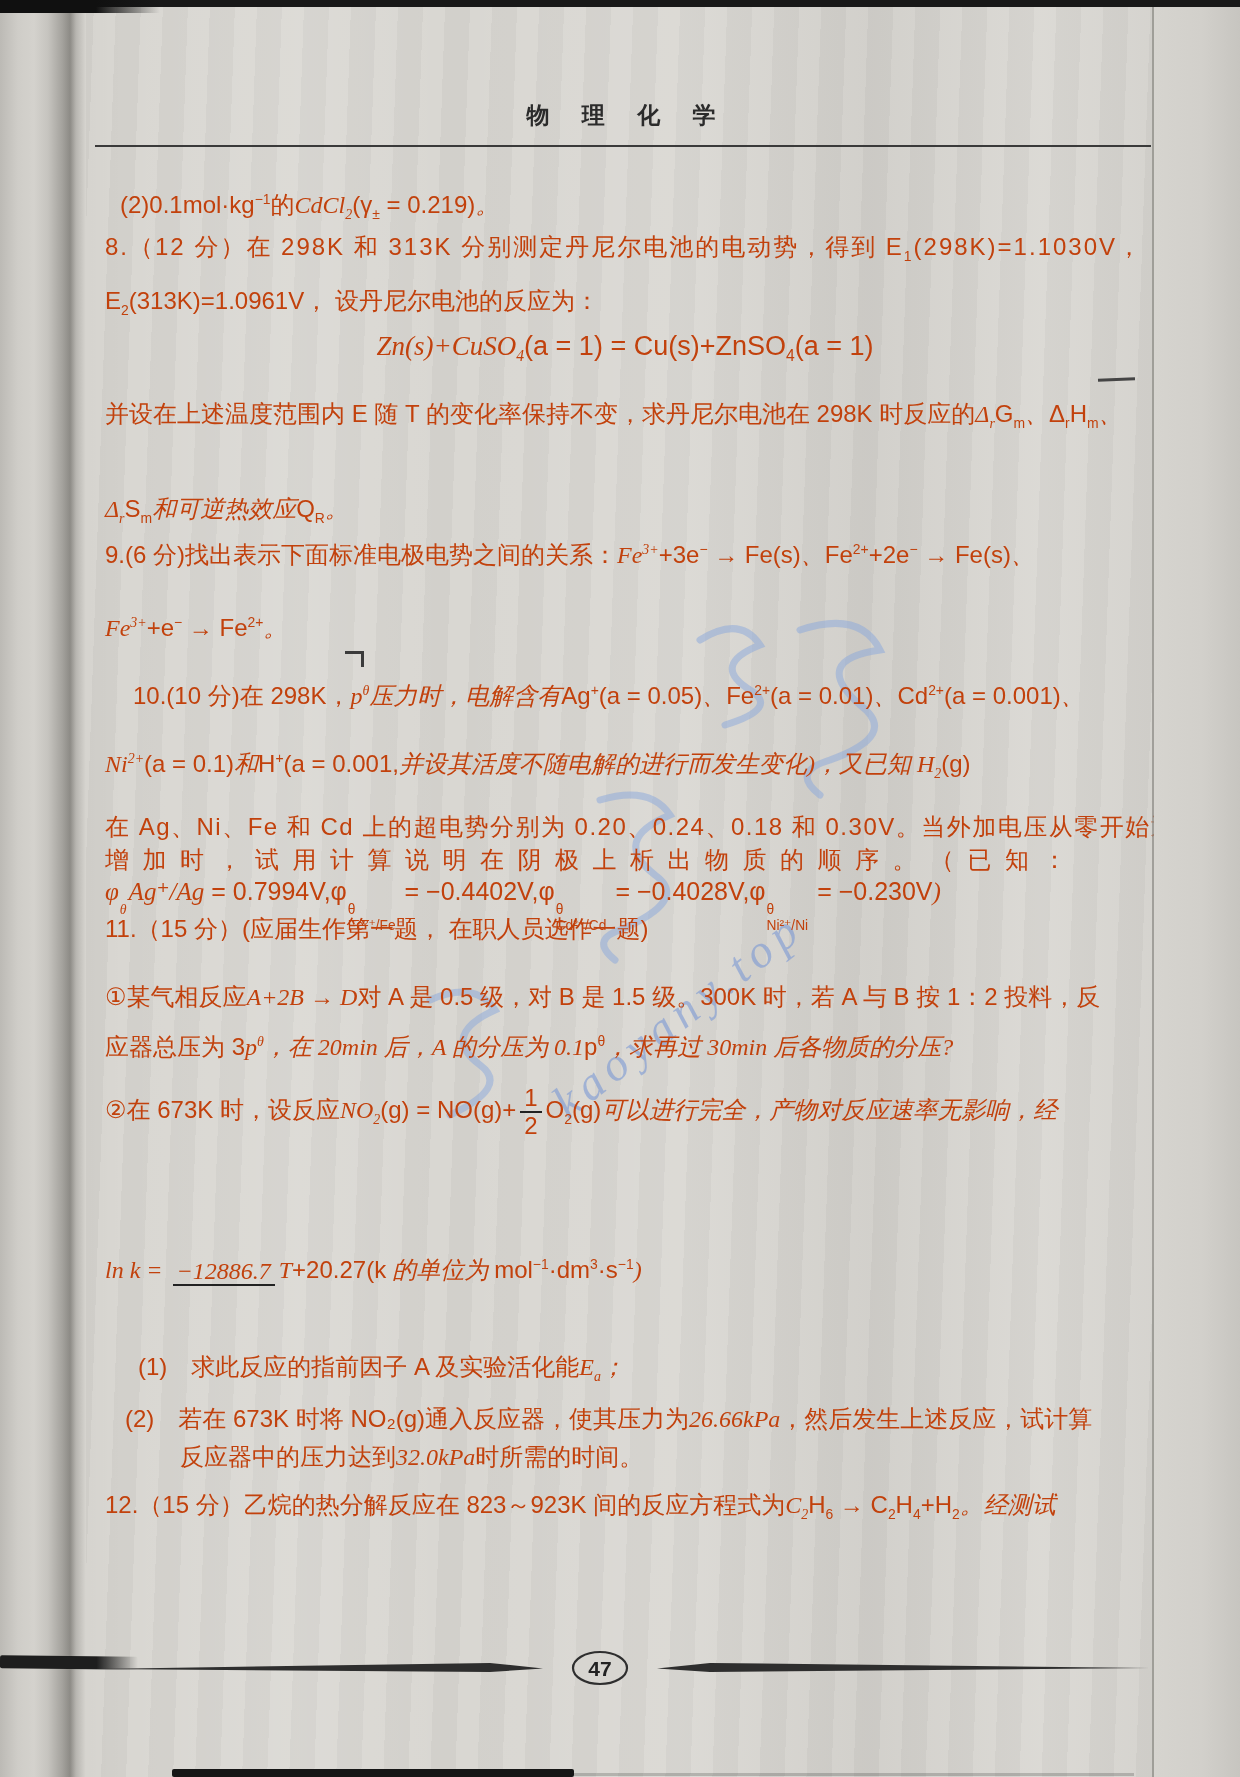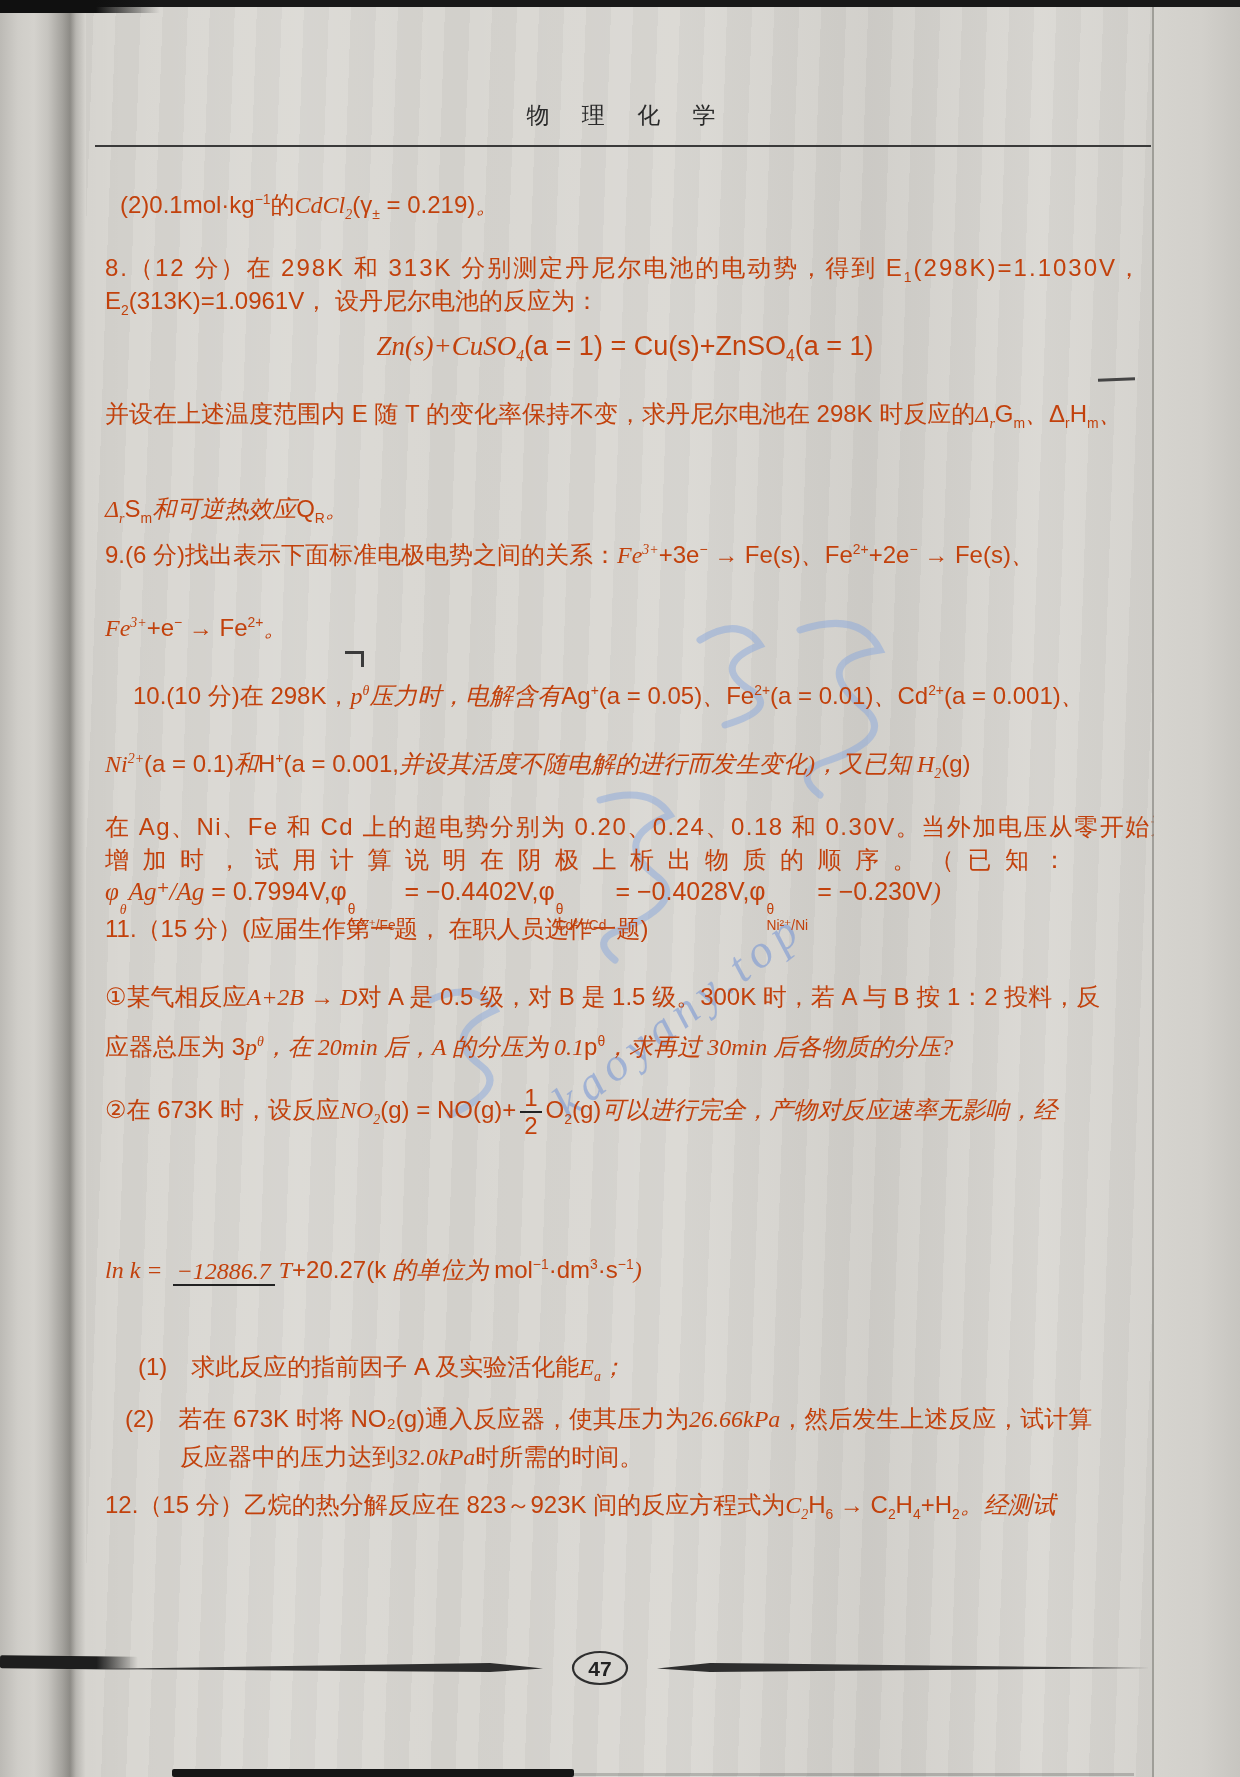--- a/index.html
+++ b/index.html
@@ -24,21 +24,21 @@
   }
   .right-page-line{position:absolute;top:7px;bottom:0;left:1152px;width:2px;background:#8f8d88;opacity:.75;}
   .right-margin-area{position:absolute;top:7px;bottom:0;left:1154px;right:0;background:linear-gradient(90deg,#d6d4cf 0,#d2d0cb 55%,#c7c5c0 100%);}
   .bottom-strip{position:absolute;top:1769px;left:172px;width:402px;height:8px;background:#161616;border-radius:2px;}
   .bottom-faint{position:absolute;top:1773px;left:574px;width:560px;height:3px;background:rgba(0,0,0,.18);}
   .bottom-left-streak{position:absolute;top:1656px;left:0;width:138px;height:13px;background:linear-gradient(90deg,#1e1e1e 70%,rgba(30,30,30,0));transform:rotate(.6deg);border-radius:2px;}
 
   
   .header-title{
     position:absolute;top:100px;left:105px;width:1045px;text-align:center;
-    font-size:23px;font-weight:400;letter-spacing:13px;color:#2b2b2b;
+    font-size:23px;font-weight:700;letter-spacing:13px;color:#2b2b2b;
   }
   .header-rule{position:absolute;top:145px;left:95px;width:1056px;border-top:2px solid #3a3a3a;}
 
   
   .line{
     position:absolute;left:105px;white-space:nowrap;color:#c2410c;
     font-size:24px;font-weight:500;line-height:1.25;
   }
   .mi{font-family:"Liberation Serif","DejaVu Serif",serif;font-style:italic;}
   .line sup{font-size:.58em;vertical-align:super;line-height:0;}
@@ -83,21 +83,21 @@
       <path d="M430,1000 q45,-20 65,10 q-55,25 -15,55 q30,22 -30,50"></path>
     </g>
   </svg>
 
   <span class="watermark-text">kaoyany.top</span>
 
   <div class="header-title">物 理 化 学</div>
   <div class="header-rule"></div>
 
   <div class="line" style="top:190px;left:120px;">(2)0.1mol·kg<sup>−1</sup>的<span class="mi">CdCl<sub>2</sub></span>(γ<sub>±</sub> = 0.219)<span class="mi">。</span></div>
-  <div class="line" style="top:253px;letter-spacing:2px;">8.（12 分）在 298K 和 313K 分别测定丹尼尔电池的电动势，得到 E<sub>1</sub>(298K)=1.1030V，</div>
+  <div class="line" style="top:232px;letter-spacing:2px;">8.（12 分）在 298K 和 313K 分别测定丹尼尔电池的电动势，得到 E<sub>1</sub>(298K)=1.1030V，</div>
   <div class="line" style="top:286px;">E<sub>2</sub>(313K)=1.0961V， 设丹尼尔电池的反应为：</div>
   <div class="line" style="top:330px;left:105px;width:1040px;text-align:center;font-size:27px;"><span class="mi">Zn(s)+CuSO<sub>4</sub></span>(a = 1) = Cu(s)+ZnSO<sub>4</sub>(a = 1)<span class="mi"></span></div>
   <div class="line" style="top:399px;">并设在上述温度范围内 E 随 T 的变化率保持不变，求丹尼尔电池在 298K 时反应的<span class="mi">Δ<sub>r</sub></span>G<sub>m</sub><span class="mi">、</span>Δ<sub>r</sub>H<sub>m</sub><span class="mi">、</span></div>
   <div class="line" style="top:494px;"><span class="mi">Δ<sub>r</sub></span>S<sub>m</sub><span class="mi">和可逆热效应</span>Q<sub>R</sub><span class="mi">。</span></div>
   <div class="line" style="top:540px;">9.(6 分)找出表示下面标准电极电势之间的关系：<span class="mi">Fe<sup>3+</sup></span>+3e<sup>−</sup> → Fe(s)<span class="mi">、</span>Fe<sup>2+</sup>+2e<sup>−</sup> → Fe(s)<span class="mi">、</span></div>
   <div class="line" style="top:613px;"><span class="mi">Fe<sup>3+</sup></span>+e<sup>−</sup> → Fe<sup>2+</sup><span class="mi">。</span></div>
   <div class="line" style="top:681px;margin-left:28px;">10.(10 分)在 298K，<span class="mi">p<sup>θ</sup></span><span class="mi">压力时，电解含有</span>Ag<sup>+</sup>(a = 0.05)<span class="mi">、</span>Fe<sup>2+</sup>(a = 0.01)<span class="mi">、</span>Cd<sup>2+</sup>(a = 0.001)<span class="mi">、</span></div>
   <div class="line" style="top:749px;"><span class="mi">Ni<sup>2+</sup></span>(a = 0.1)<span class="mi">和</span>H<sup>+</sup>(a = 0.001,<span class="mi">并设其活度不随电解的进行而发生变化)，又已知 H<sub>2</sub></span>(g)</div>
   <div class="line" style="top:812px;letter-spacing:1.5px;">在 Ag、Ni、Fe 和 Cd 上的超电势分别为 0.20、0.24、0.18 和 0.30V。当外加电压从零开始逐渐</div>
   <div class="line" style="top:845px;letter-spacing:13.5px;">增加时，试用计算说明在阴极上析出物质的顺序。（已知：</div>

